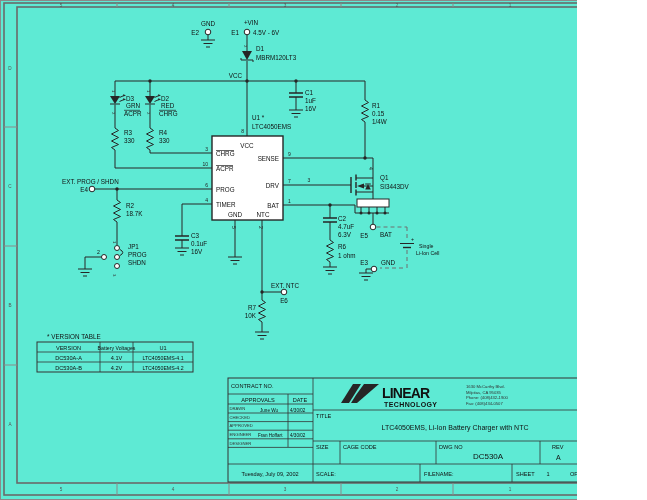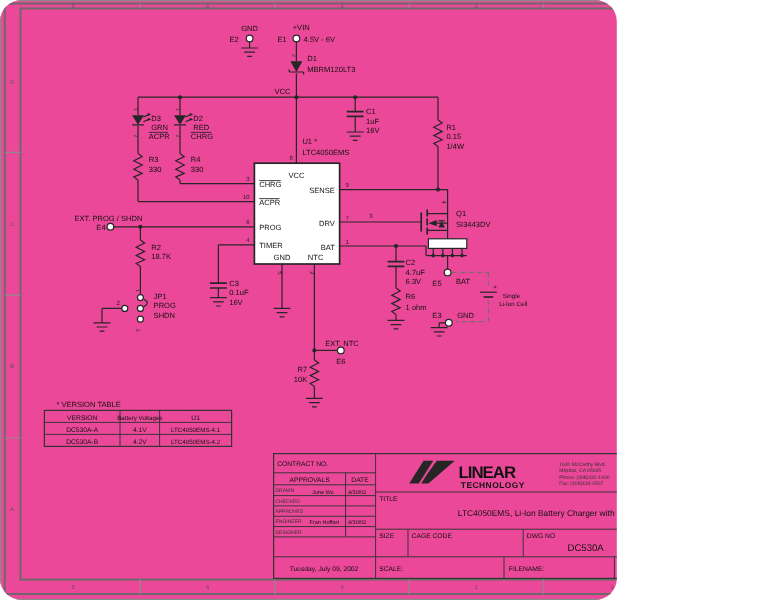--- a/index.html
+++ b/index.html
@@ -1,16 +1,16 @@
 <!DOCTYPE html>
 <html><head>
 <meta charset="utf-8">
 <style>
   html,body{margin:0;padding:0;background:#fff;}
-  #page{position:relative;width:514px;height:500px;background:#ec4899;overflow:hidden;border-radius:18px;}
+  #page{position:relative;width:577px;height:500px;background:#5eead4;overflow:hidden;}
   svg{display:block;}
   text{font-family:"Liberation Sans",sans-serif;fill:#111;}
   .t4{font-size:4.2px;fill:#333;}
   .t45{font-size:4.6px;}
   .t5{font-size:5.2px;}
   .t55{font-size:5.6px;}
   .t6{font-size:6.3px;}
   .t7{font-size:7px;}
   .t8{font-size:8px;}
   .b{font-weight:bold;}

